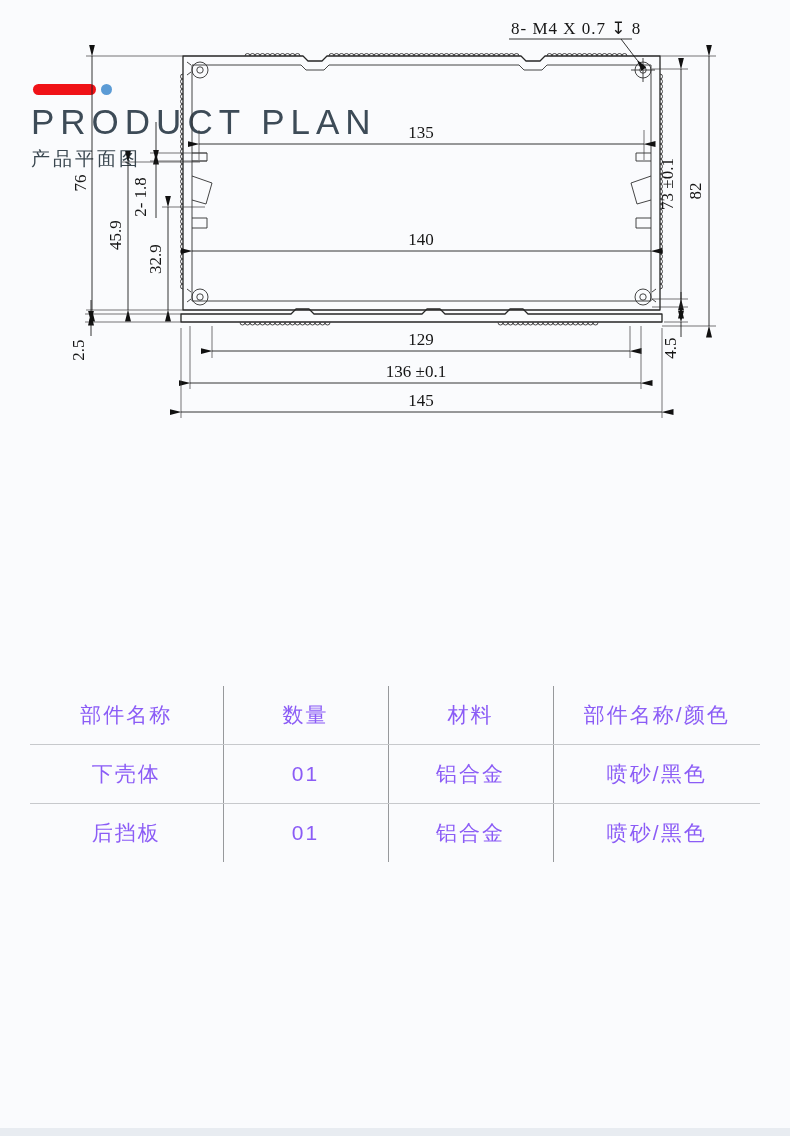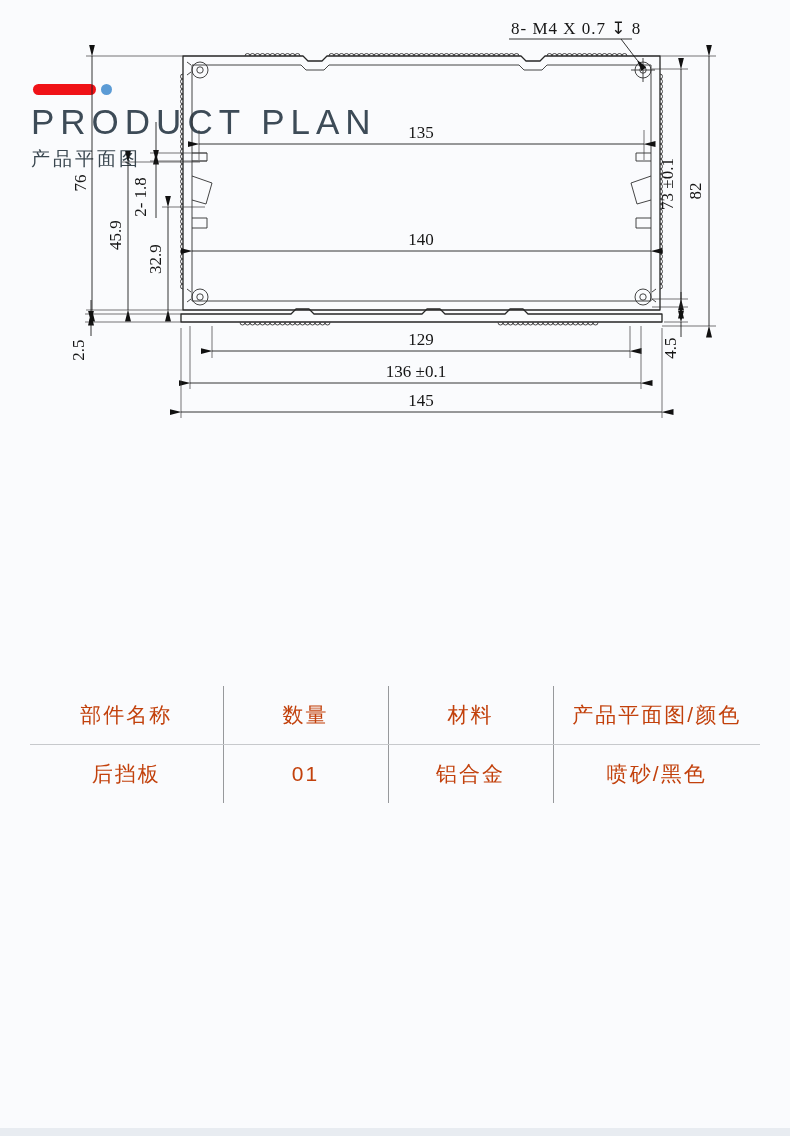--- a/index.html
+++ b/index.html
@@ -31,21 +31,21 @@
     font-size:17px;fill:#161616;text-anchor:middle;
   }
   .note-t{
     font-family:"Liberation Serif", serif;
     font-size:17px;fill:#161616;letter-spacing:1px;
   }
   
   table.parts{
     position:absolute;left:30px;top:686px;width:730px;
     border-collapse:collapse;table-layout:fixed;
-    color:#c2410c;font-size:21px;font-weight:400;
+    color:#8b5cf6;font-size:21px;font-weight:400;
   }
   table.parts th,table.parts td{
     height:58px;text-align:center;vertical-align:middle;
     font-weight:400;letter-spacing:2px;padding:0;
   }
   table.parts th:not(:last-child),table.parts td:not(:last-child){
     border-right:1px solid #97999c;
   }
   table.parts tr:not(:last-child) th,
   table.parts tr:not(:last-child) td{
@@ -197,21 +197,27 @@
       <col class="col1">
       <col class="col2">
       <col class="col3">
       <col class="col4">
     </colgroup>
   <tbody>
       <tr>
     <th>部件名称</th>
     <th>数量</th>
     <th>材料</th>
-    <th>产品平面图/颜色</th>
+    <th>部件名称/颜色</th>
+  </tr>
+  <tr>
+    <td>下壳体</td>
+    <td>01</td>
+    <td>铝合金</td>
+    <td>喷砂/黑色</td>
   </tr>
   <tr>
     <td>后挡板</td>
     <td>01</td>
     <td>铝合金</td>
     <td>喷砂/黑色</td>
   </tr>
 </tbody>
   </table>
 

